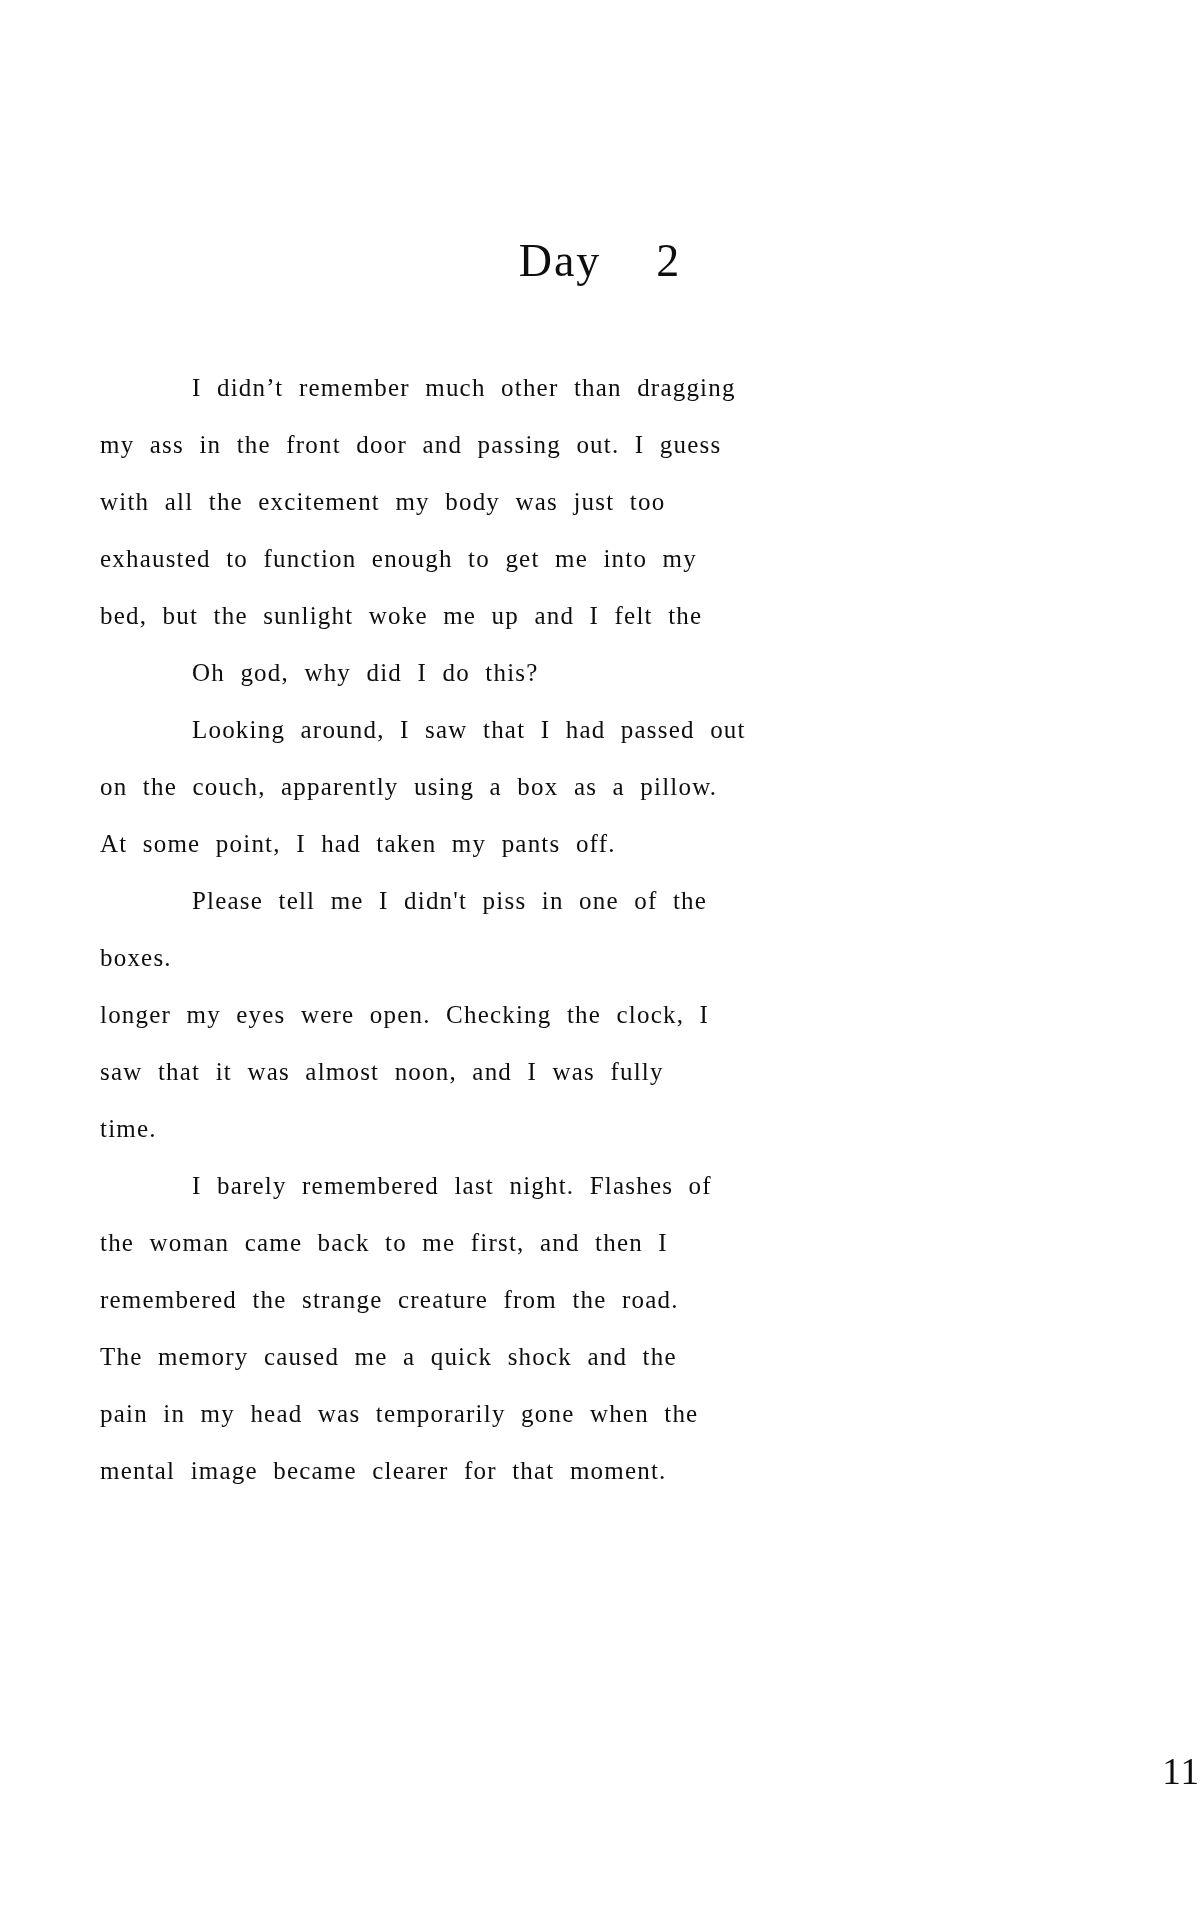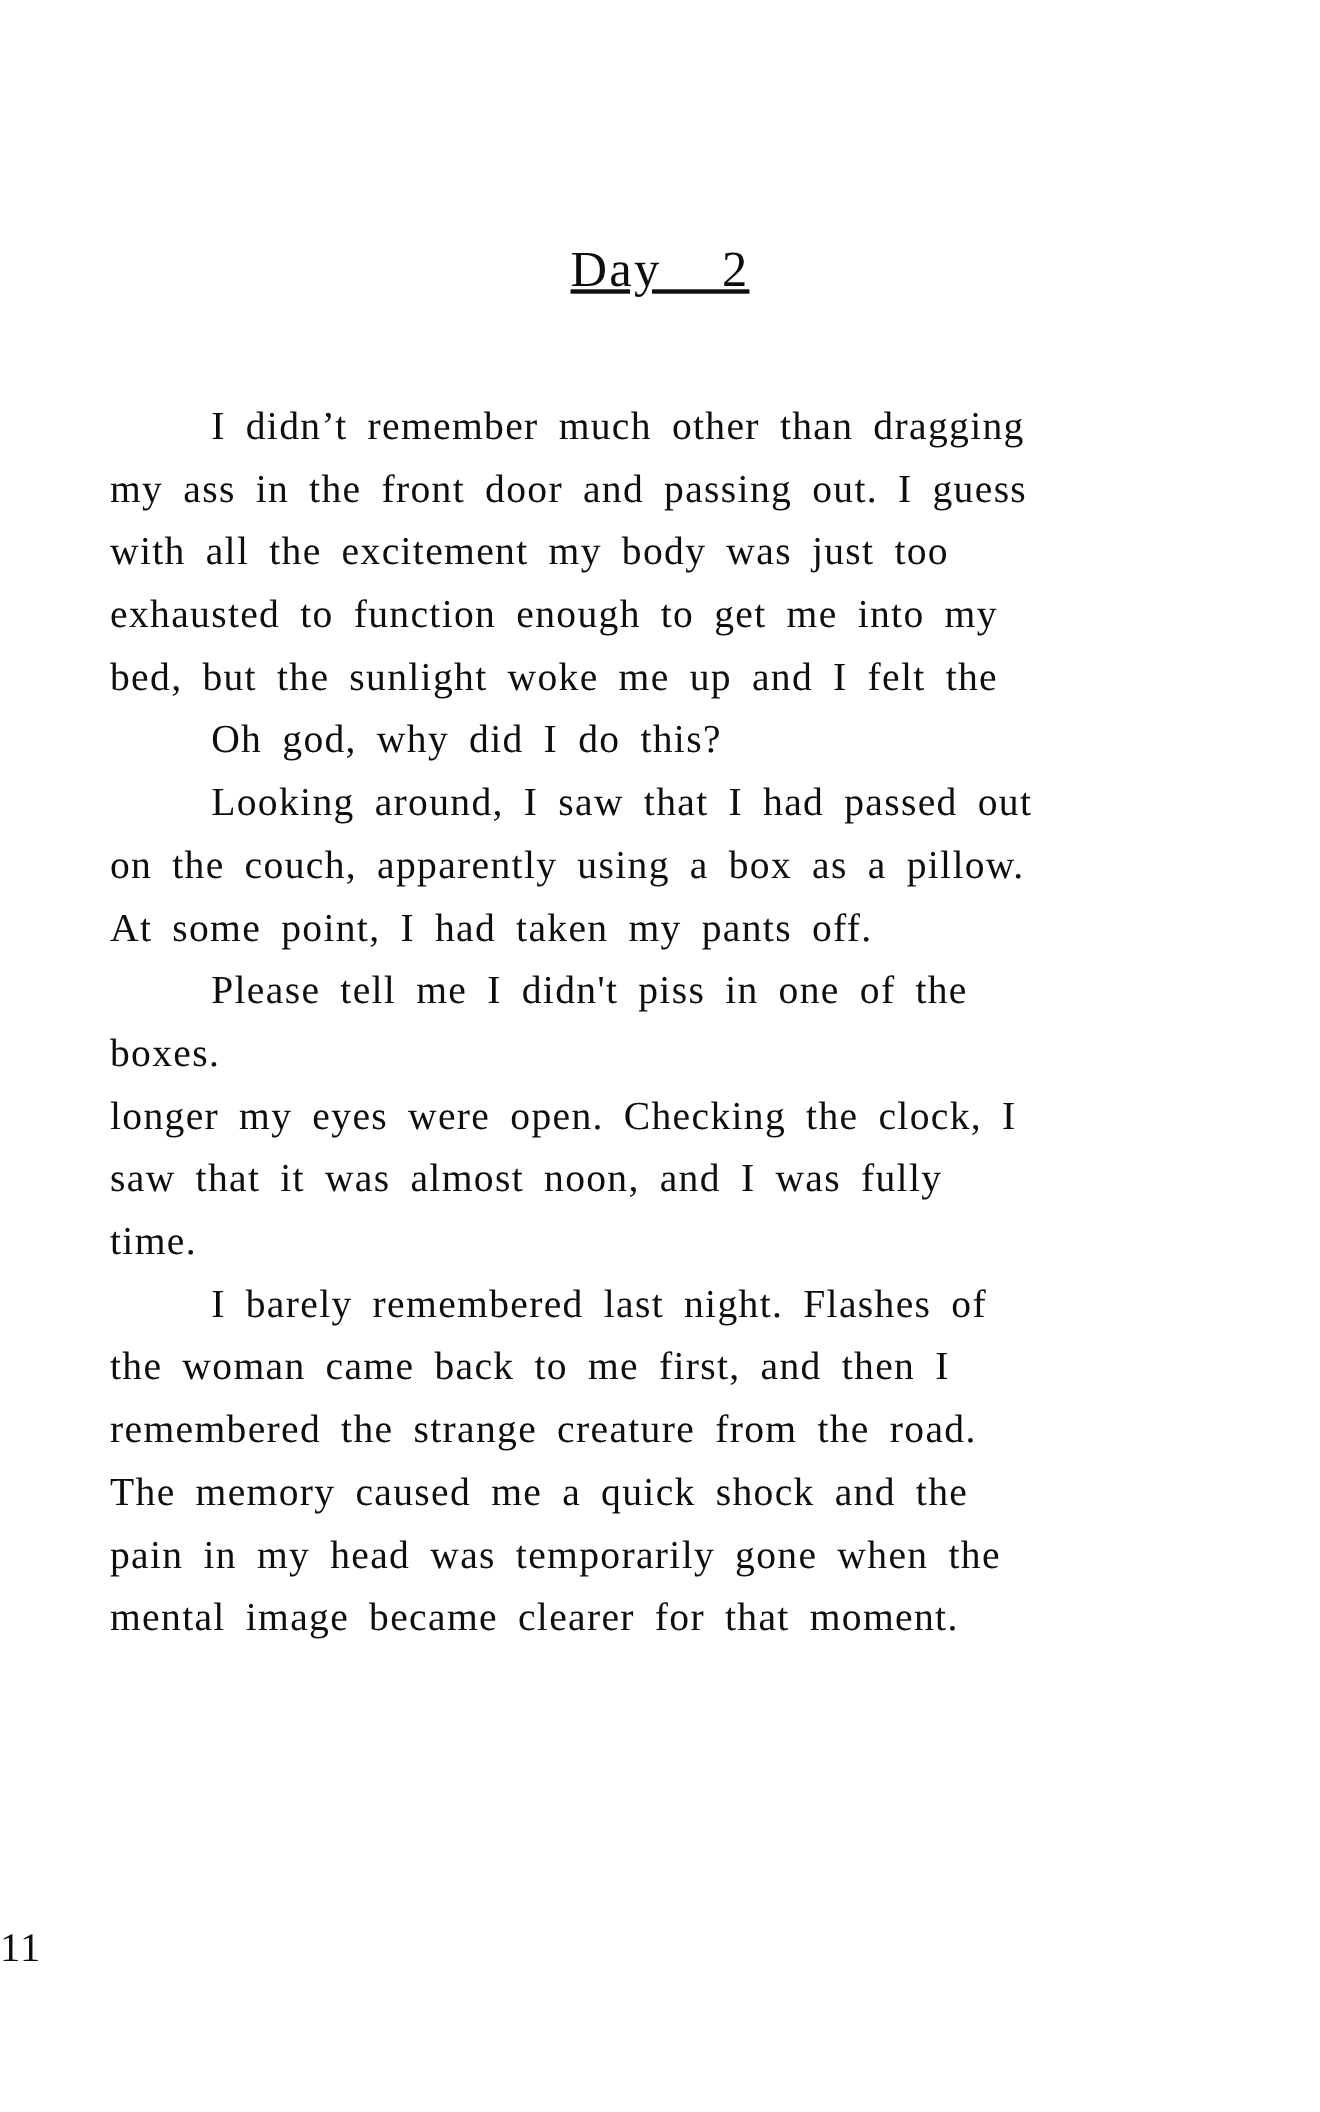--- a/index.html
+++ b/index.html
@@ -11,56 +11,55 @@
     position: relative;
     width: 1200px;
     height: 1920px;
     background: #ffffff;
     font-family: "Liberation Serif", serif;
     color: #0e0e0e;
     overflow: hidden;
   }
   .chapter-title {
     position: absolute;
-    top: 218px;
+    top: 234px;
     left: 0;
     width: 100%;
     text-align: center;
     font-size: 46px;
     line-height: 54px;
     letter-spacing: 2px;
     word-spacing: 14px;
     white-space: pre;
-    text-decoration: underline;
   }
   .body-text {
     position: absolute;
     top: 359px;
     left: 100px;
     width: 990px;
-    font-size: 36px;
+    font-size: 25px;
     line-height: 57px;
     letter-spacing: 1.2px;
     word-spacing: 8px;
   }
   .line {
     white-space: pre;
     height: 57px;
   }
   .line.indent {
     padding-left: 92px;
   }
   .line.italic {
   }
   .page-number {
     position: absolute;
     top: 1750px;
     left: 0;
     width: 100%;
-    text-align: left;
+    text-align: right;
     font-size: 37px;
     letter-spacing: 1px;
   }
 </style>
 </head>
 <body>
 
 <div class="page">
   <div class="chapter-title">Day  2</div>
 

